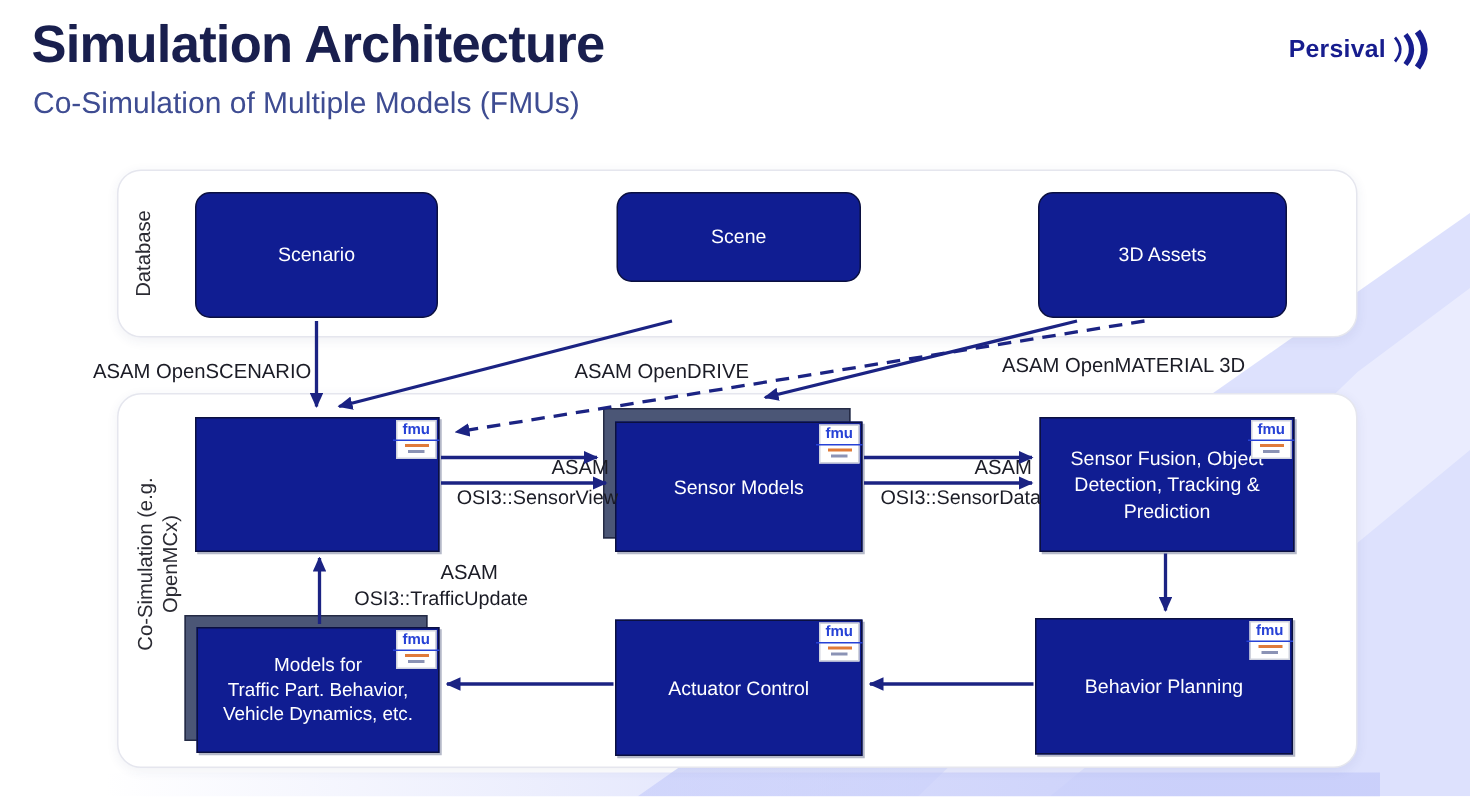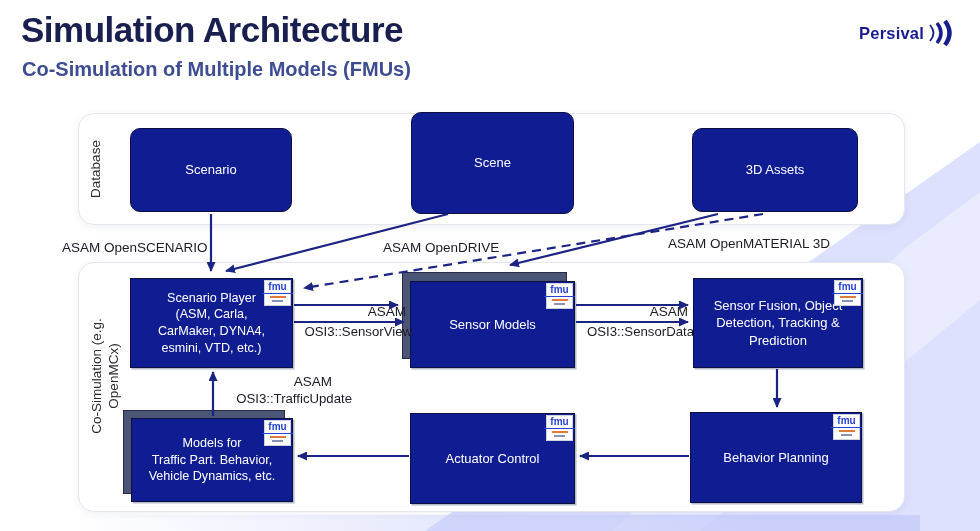--- a/index.html
+++ b/index.html
@@ -18,21 +18,21 @@
     background:linear-gradient(115deg,var(--bg-shape) 0%,var(--bg-shape-light) 70%);
     clip-path:polygon(980px 142px,980px 531px,425px 531px);}
   .bg-streak{position:absolute;inset:0;z-index:0;background:rgba(255,255,255,.38);
     clip-path:polygon(905px 248px,980px 192px,980px 300px,700px 531px,612px 531px);}
   .bg-bottom{position:absolute;left:70px;right:60px;bottom:0;height:16px;z-index:0;
     background:linear-gradient(90deg,rgba(221,225,253,0) 0%,rgba(199,205,250,.85) 85%);}
 
   
   .title{position:absolute;left:21px;top:10px;font-size:35px;font-weight:800;
     letter-spacing:-.5px;color:var(--title);z-index:2;text-align:center;}
-  .subtitle{position:absolute;left:22px;top:58px;font-size:20px;font-weight:700;
+  .subtitle{position:absolute;left:22px;top:58px;font-size:20px;font-weight:400;
     color:var(--subtitle);z-index:2;}
   .logo{position:absolute;right:24px;top:18px;display:flex;align-items:center;gap:2px;z-index:2;}
   .logo-text{font-size:16.5px;font-weight:700;color:var(--logo);letter-spacing:.2px;}
 
   
   .group{position:absolute;left:78px;width:827px;background:#fff;border-radius:16px;
     border:1px solid var(--container-border);box-shadow:0 2px 8px rgba(40,50,120,.07);z-index:1;}
   .group.db{top:113px;height:112px;}
   .group.cosim{top:262px;height:250px;}
   .vlabel{position:absolute;z-index:2;transform:rotate(-90deg);color:#2b2b33;
@@ -86,40 +86,36 @@
       <path d="M19 3 Q28 15 19 27" fill="none" stroke="#171d8e" stroke-width="4.4"></path>
     </svg>
   </div>
 
   <div class="group db"></div>
   <div class="vlabel db">Database</div>
 
   <div class="node round" style="left:130px;top:128px;width:162px;height:84px">
     <span class="nlabel">Scenario</span>
   </div>
-  <div class="node round" style="left:411px;top:112px;width:163px;height:102px">
+  <div class="node round" style="left:411px;top:128px;width:163px;height:60px">
     <span class="nlabel">Scene</span>
   </div>
   <div class="node round" style="left:692px;top:128px;width:166px;height:84px">
     <span class="nlabel">3D Assets</span>
   </div>
 
   <div class="elab" style="left:62px;top:240px">ASAM OpenSCENARIO</div>
   <div class="elab" style="left:383px;top:240px">ASAM OpenDRIVE</div>
   <div class="elab" style="left:668px;top:236px">ASAM OpenMATERIAL 3D</div>
 
   <div class="group cosim"></div>
   <div class="vlabel cosim">Co-Simulation (e.g.
 OpenMCx)</div>
 
   <div class="node sq" style="left:130px;top:278px;width:163px;height:90px">
-    <span class="nlabel" style="font-size:12.6px">Scenario Player
-(ASM, Carla,
-CarMaker, DYNA4,
-esmini, VTD, etc.)</span>
     <div class="fmu">
       <span class="fmu-t">fmu</span>
       <span class="fmu-l1"></span>
         <span class="fmu-l2"></span>
     </div>
   </div>
 
   <div class="back" style="left:402px;top:272px;width:165px;height:87px"></div>
   <div class="node sq" style="left:410px;top:281px;width:165px;height:87px">
     <span class="nlabel">Sensor Models</span>

